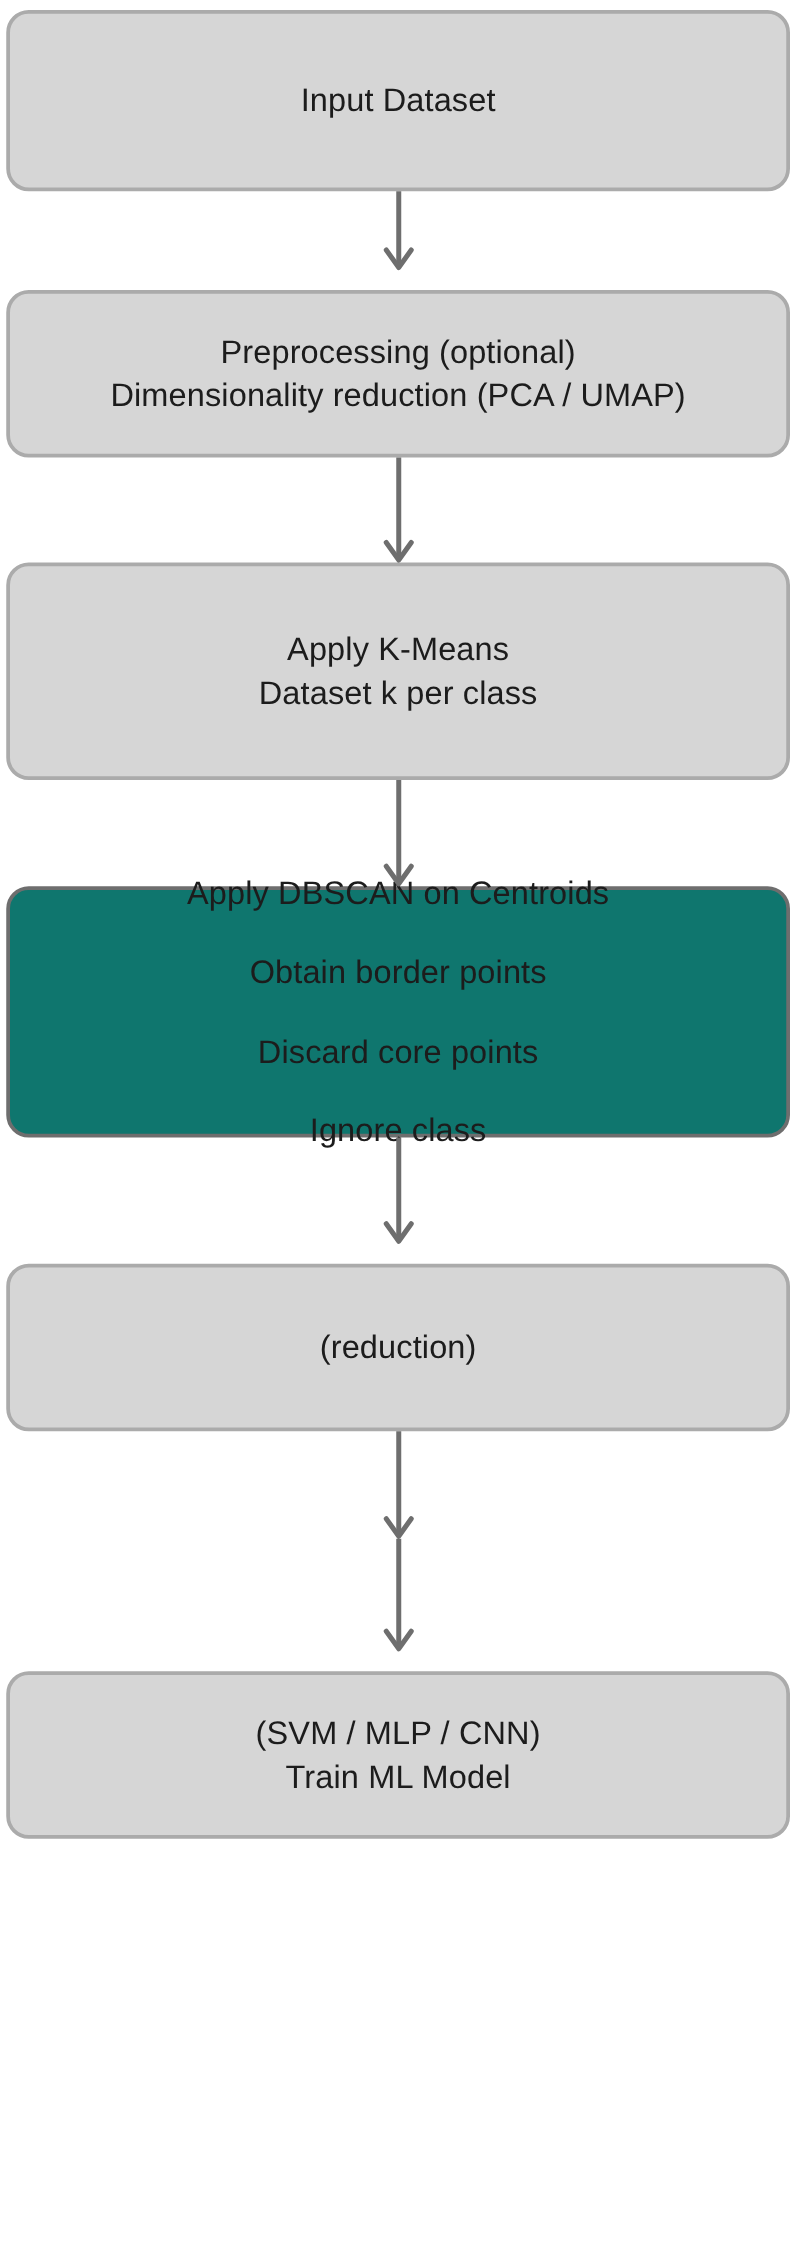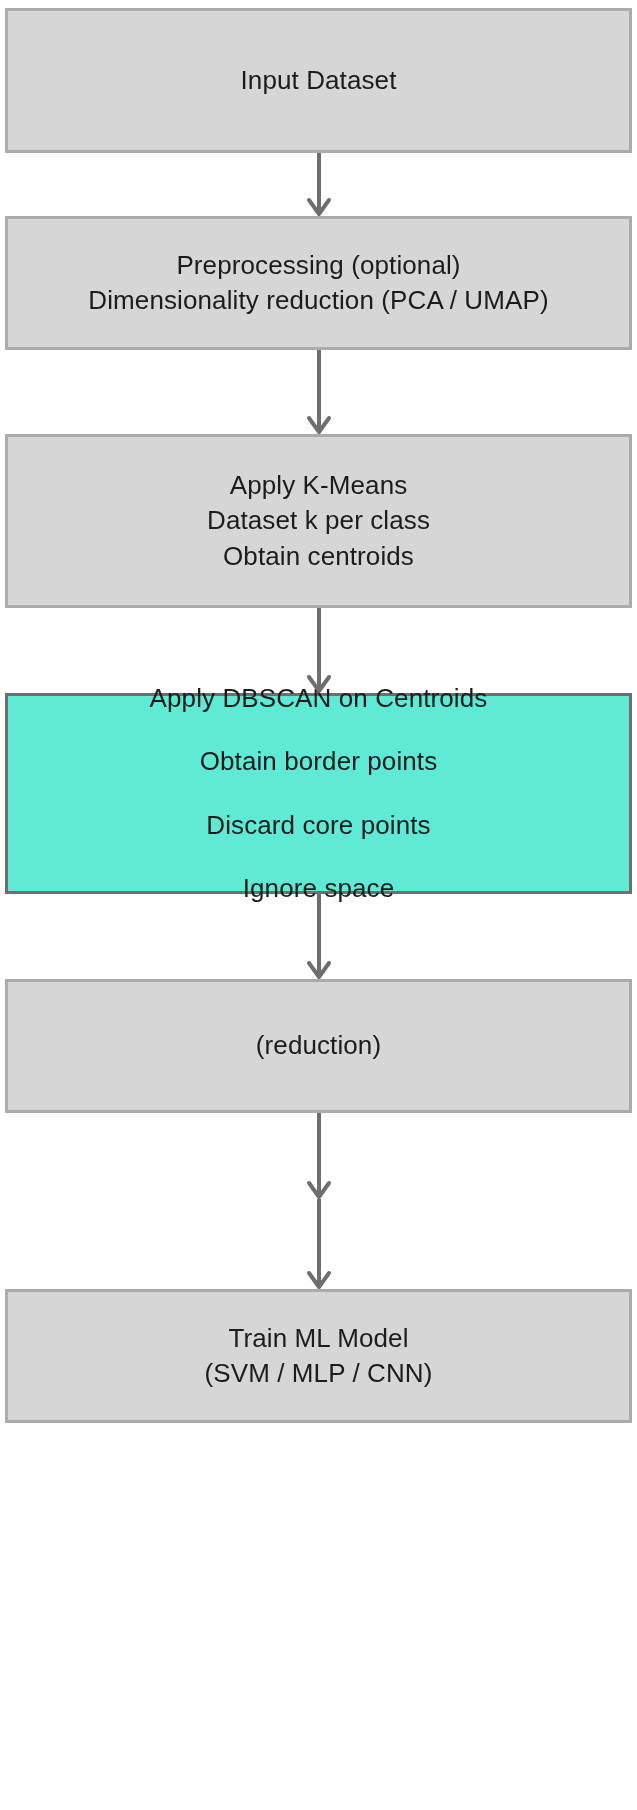--- a/index.html
+++ b/index.html
@@ -19,45 +19,45 @@
     height: 1810px;
     box-sizing: border-box;
     display: flex;
     flex-direction: column;
     align-items: center;
     padding: 8px 5px 8px 5px;
   }
   .node {
     box-sizing: border-box;
     width: 627px;
-    border-radius: 0;
+    border-radius: 18px;
     background: #d6d6d6;
     border: 3px solid #ababab;
     color: #1c1c1c;
     display: flex;
     flex-direction: column;
     align-items: center;
     justify-content: center;
     text-align: right;
     font-size: 26px;
     line-height: 1.35;
     letter-spacing: 0.1px;
   }
   .node.emphasis {
-    background: #5eead4;
+    background: #0f766e;
     border-color: #6e6e6e;
     gap: 28px;
   }
   .node .line {
     display: block;
     padding: 0 10px;
     white-space: nowrap;
   }
   .node.lines-1 { height: 145px; }
-  .node.lines-2 { height: 134px; }
+  .node.lines-2 { height: 134px; margin-top: 16px; }
   .node.lines-3 { height: 174px; }
   .node.lines-4 { height: 201px; }
 
   .connector {
     position: relative;
     width: 30px;
     display: flex;
     align-items: center;
     justify-content: center;
   }
@@ -93,35 +93,34 @@
   <div class="connector gap-2">
     <svg width="30" height="84" viewBox="0 0 30 84">
       <line x1="15" y1="0" x2="15" y2="80" stroke="#6e6e6e" stroke-width="4"></line>
       <polyline points="5,68 15,82 25,68" fill="none" stroke="#6e6e6e" stroke-width="4" stroke-linecap="round" stroke-linejoin="round"></polyline>
     </svg>
   </div>
 
   <div class="node lines-3">
     <span class="line">Apply K-Means</span>
     <span class="line">Dataset k per class</span>
-    <span class="line">Obtain centroids</span>
   </div>
 
   <div class="connector gap-3">
     <svg width="30" height="85" viewBox="0 0 30 85">
       <line x1="15" y1="0" x2="15" y2="81" stroke="#6e6e6e" stroke-width="4"></line>
       <polyline points="5,69 15,83 25,69" fill="none" stroke="#6e6e6e" stroke-width="4" stroke-linecap="round" stroke-linejoin="round"></polyline>
     </svg>
   </div>
 
   <div class="node lines-4 emphasis">
     <span class="line">Apply DBSCAN on Centroids</span>
     <span class="line">Obtain border points</span>
     <span class="line">Discard core points</span>
-    <span class="line">Ignore space</span>
+    <span class="line">Ignore class</span>
   </div>
 
   <div class="connector gap-4">
     <svg width="30" height="85" viewBox="0 0 30 85">
       <line x1="15" y1="0" x2="15" y2="81" stroke="#6e6e6e" stroke-width="4"></line>
       <polyline points="5,69 15,83 25,69" fill="none" stroke="#6e6e6e" stroke-width="4" stroke-linecap="round" stroke-linejoin="round"></polyline>
     </svg>
   </div>
 
   <div class="node lines-2">
@@ -137,17 +136,17 @@
 
 
   <div class="connector gap-6">
     <svg width="30" height="90" viewBox="0 0 30 90">
       <line x1="15" y1="0" x2="15" y2="86" stroke="#6e6e6e" stroke-width="4"></line>
       <polyline points="5,74 15,88 25,74" fill="none" stroke="#6e6e6e" stroke-width="4" stroke-linecap="round" stroke-linejoin="round"></polyline>
     </svg>
   </div>
 
   <div class="node lines-2">
+    <span class="line">(SVM / MLP / CNN)</span>
     <span class="line">Train ML Model</span>
-    <span class="line">(SVM / MLP / CNN)</span>
   </div>
 
 </div>
 
 </body></html>

